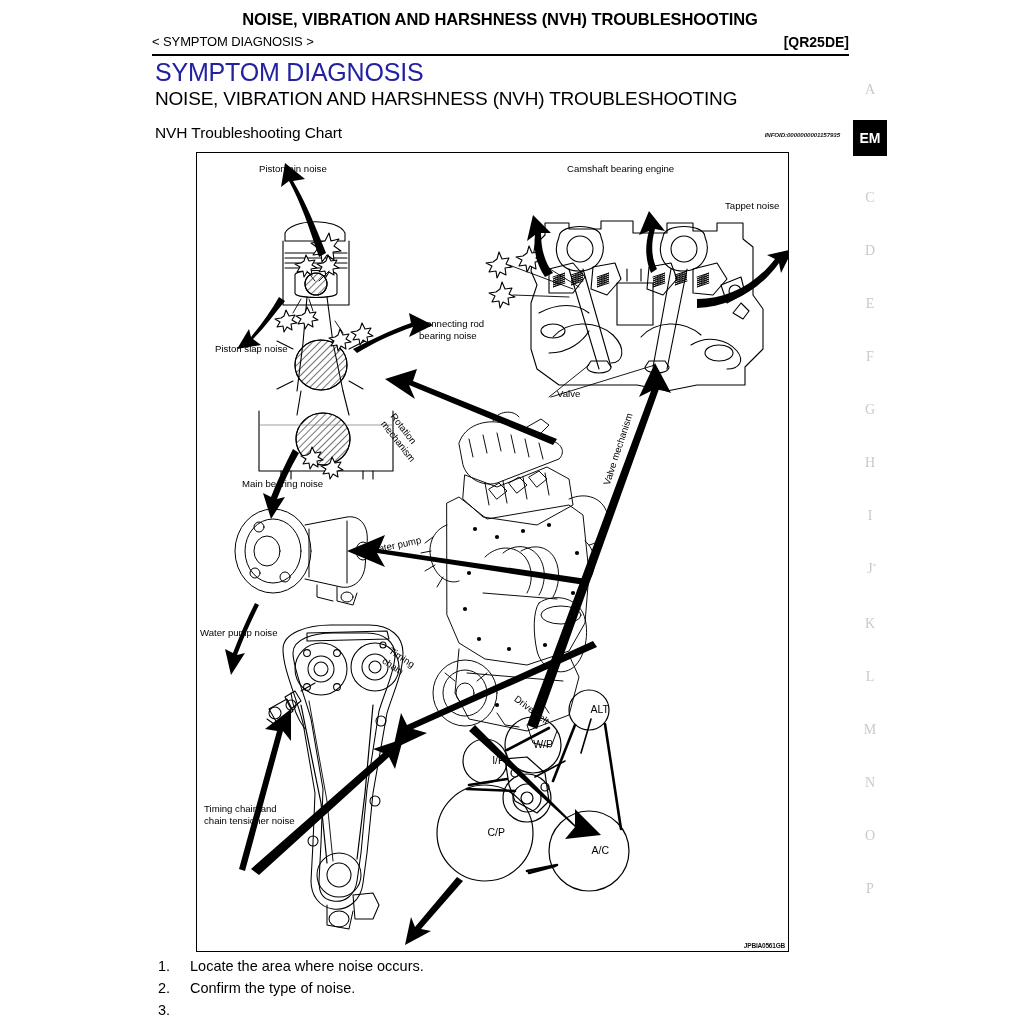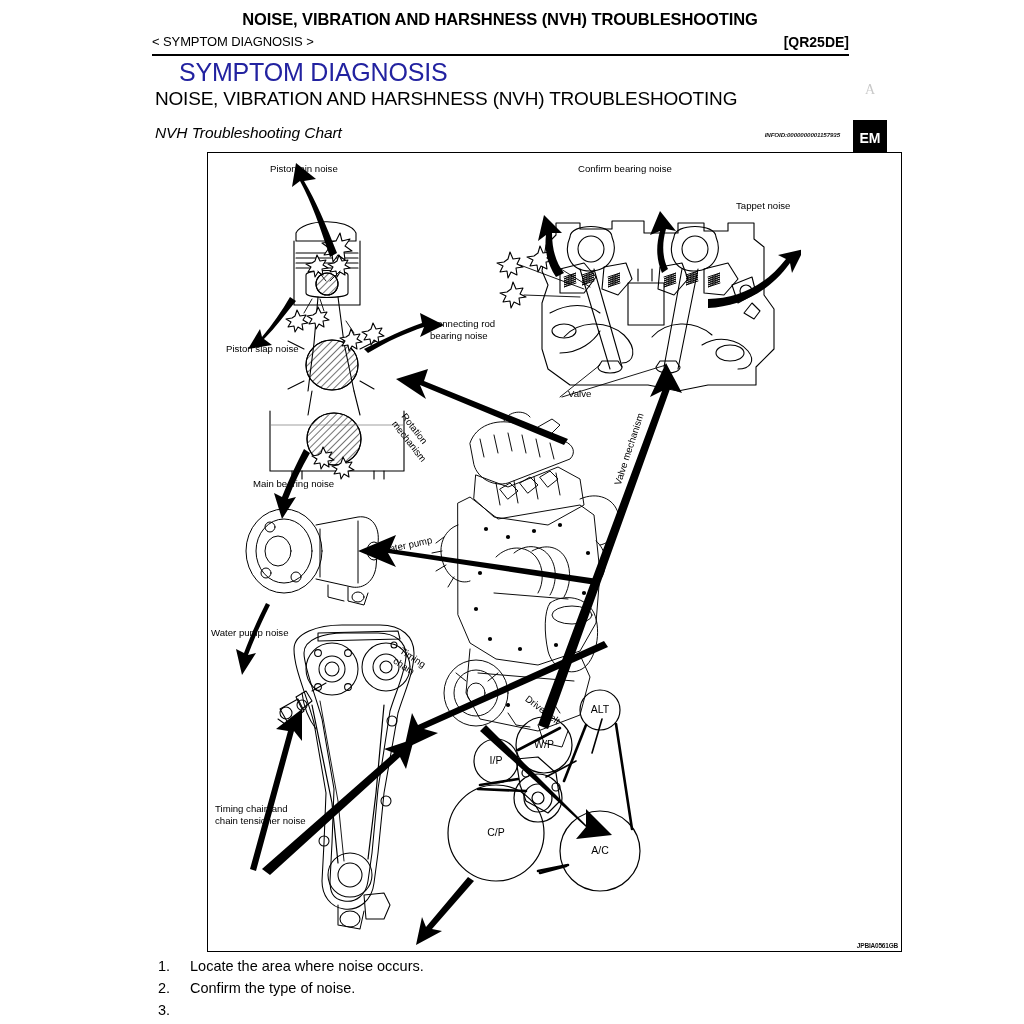--- a/index.html
+++ b/index.html
@@ -49,34 +49,32 @@
   }
 
   
   .sec-title {
     position: absolute;
     left: 155px; top: 58px;
     font-size: 25px;
     font-weight: normal;
     color: #2222a0;
     letter-spacing: -0.2px;
-    margin-left: 24px;
   }
   .sub-title {
     position: absolute;
     left: 155px; top: 88px;
     font-size: 19px;
     letter-spacing: -0.2px;
   }
   .art-title {
     position: absolute;
     left: 155px; top: 124px;
     font-size: 15.5px;
     letter-spacing: -0.1px;
-    font-style: italic;
   }
   .infoid {
     position: absolute;
     right: 184px; top: 131px;
     font-size: 6.2px;
     font-style: italic;
     font-weight: bold;
     letter-spacing: -0.1px;
     color: #111;
   }
@@ -110,22 +108,22 @@
     content: "≡";
     position: absolute;
     font-size: 6px;
     margin-left: 0px;
     top: 1px;
   }
 
   
   #figure {
     position: absolute;
-    left: 207px; top: 152px;
-    width: 695px; height: 800px;
+    left: 196px; top: 152px;
+    width: 593px; height: 800px;
     border: 1.6px solid #000;
     background: #fff;
     overflow: hidden;
   }
   #figsvg { position: absolute; left: 0; top: 0; }
   .fig-id {
     position: absolute;
     right: 3px; bottom: 2px;
     font-size: 6.5px;
     font-weight: bold;
@@ -158,21 +156,21 @@
     transform: rotate(37deg);
     transform-origin: left top;
   }
   .flabel.rot-wp {
     transform: rotate(-12deg);
     transform-origin: left top;
   }
   .pulley-lbl {
     position: absolute;
     font-size: 10.5px;
-    text-align: center;
+    text-align: right;
     color: #000;
   }
 
   
   #steps {
     position: absolute;
     left: 158px; top: 958px;
     width: 640px;
   }
   .step {
@@ -549,21 +547,21 @@
       </g>
     </svg>
 
     <span class="flabel" style="left:62px;  top:10px;">Piston pin noise</span>
     <span class="flabel" style="left:18px;  top:190px;text-align:center;">Piston slap noise</span>
     <span class="flabel" style="left:222px; top:165px;">Connecting rod
 bearing noise</span>
     <span class="flabel" style="left:45px;  top:325px;">Main bearing noise</span>
     <span class="flabel rot-rm" style="left:200px; top:258px;">Rotation
 mechanism</span>
-    <span class="flabel" style="left:370px; top:10px;">Confirm bearing noise</span>
+    <span class="flabel" style="left:370px; top:10px;">Camshaft bearing engine</span>
     <span class="flabel" style="left:528px; top:47px;">Tappet noise</span>
     <span class="flabel" style="left:360px; top:235px;">Valve</span>
     <span class="flabel rot-vm" style="left:404px; top:330px;">Valve mechanism</span>
     <span class="flabel rot-wp" style="left:172px; top:392px;">Water pump</span>
     <span class="flabel" style="left:3px;   top:474px;">Water pump noise</span>
     <span class="flabel rot-tc" style="left:196px; top:492px;">Timing
 chain</span>
     <span class="flabel" style="left:7px;   top:650px;">Timing chain and
 chain tensioner noise</span>
     <span class="flabel rot-db" style="left:322px; top:540px;">Drive belt</span>

